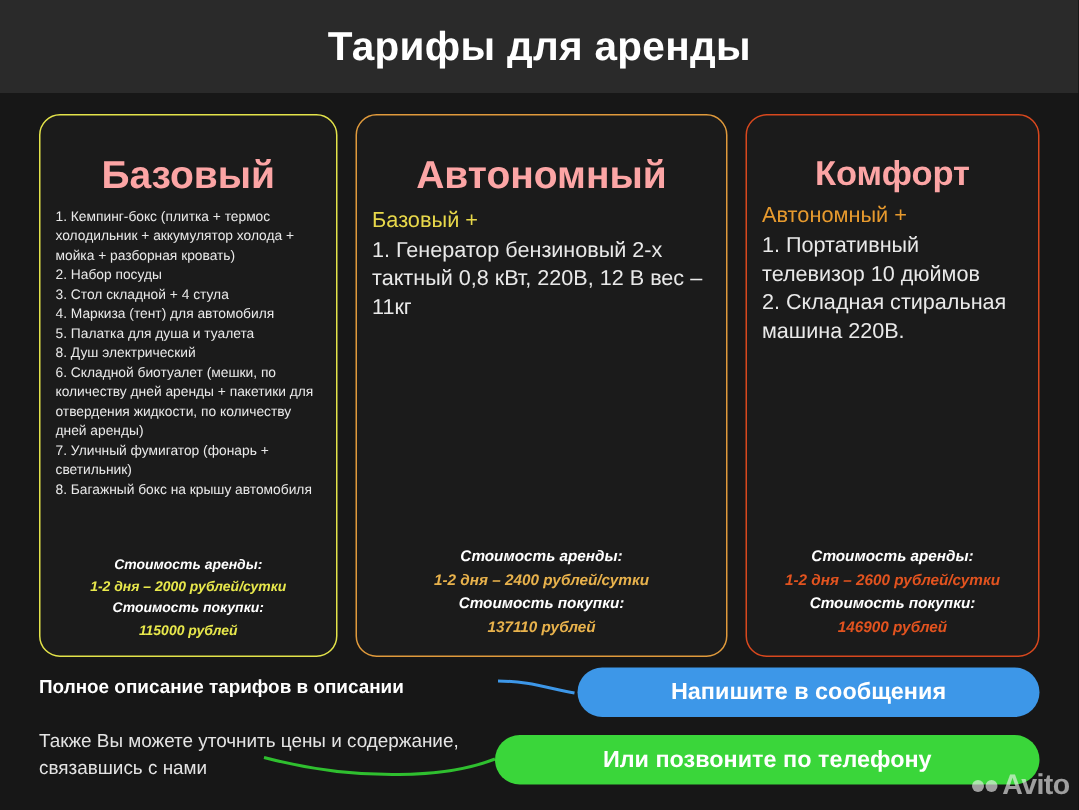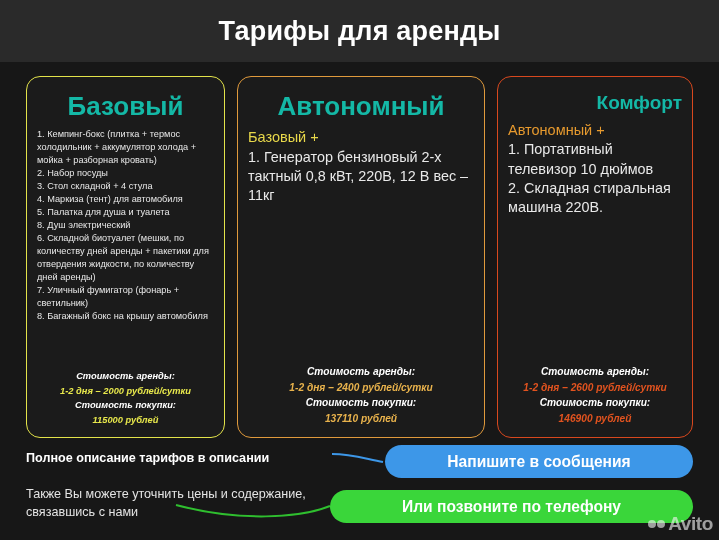--- a/index.html
+++ b/index.html
@@ -54,30 +54,30 @@
     background: #1b1b1b;
     padding: 8px 10px 6px 10px;
     display: flex;
     flex-direction: column;
   }
   .card-1 { left: 26px;  width: 199px; border-color: #e3e34a; }
   .card-2 { left: 237px; width: 248px; border-color: #e09a3c; }
   .card-3 { left: 497px; width: 196px; border-color: #d8481e; }
 
   .card-title {
-    color: #14b8a6;
+    color: #fca5a5;
     font-weight: bold;
     text-align: center;
     line-height: 1.05;
-    margin: 8px 0 8px 0;
+    margin: 18px 0 8px 0;
     white-space: nowrap;
   }
   .card-1 .card-title { font-size: 26px; }
   .card-2 .card-title { font-size: 26px; }
-  .card-3 .card-title { font-size: 19px; text-align: right; }
+  .card-3 .card-title { font-size: 23px; }
 
   .card-sub {
     font-size: 14.5px;
     margin-bottom: 1px;
     line-height: 1.28;
   }
   .card-2 .card-sub { color: #e8d84a; }
   .card-3 .card-sub { color: #e79a2e; }
 
   .card-body {

